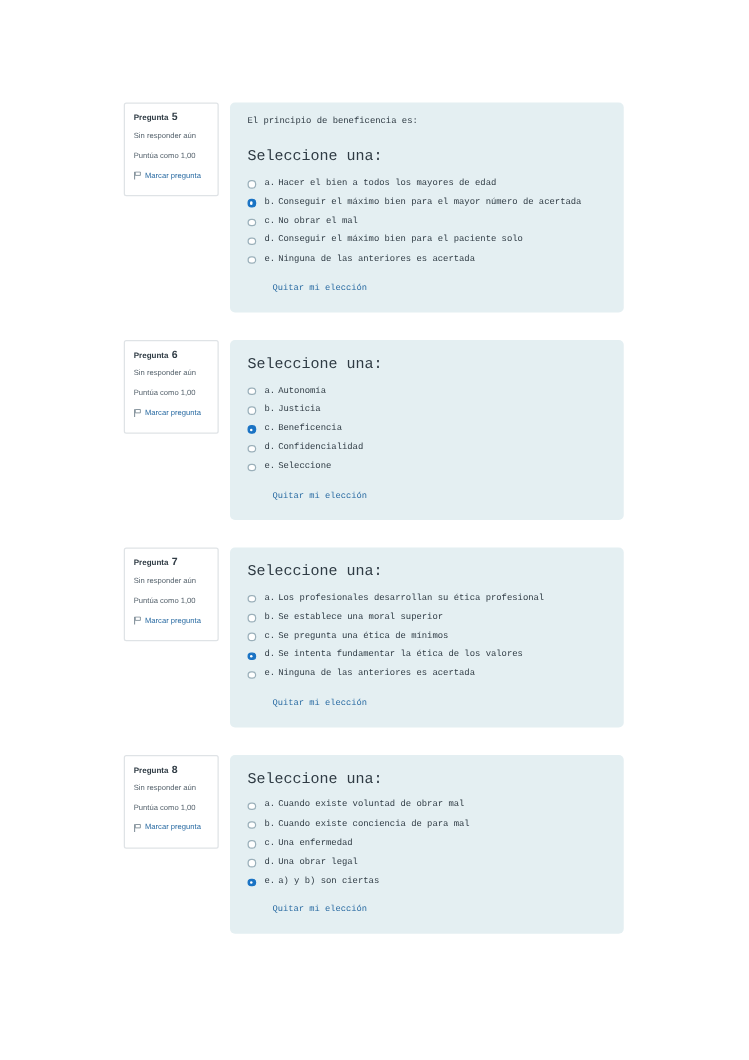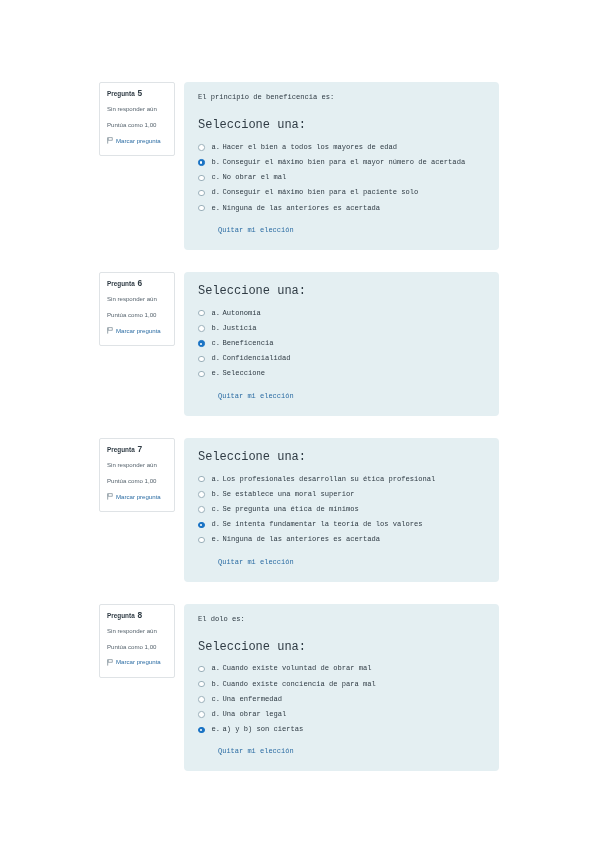--- a/index.html
+++ b/index.html
@@ -273,21 +273,21 @@
               <span class="opt-text">Se establece una moral superior</span>
             </li>
             <li class="option">
               <span class="radio"></span>
               <span class="opt-letter">c.</span>
               <span class="opt-text">Se pregunta una ética de mínimos</span>
             </li>
             <li class="option">
               <span class="radio checked"></span>
               <span class="opt-letter">d.</span>
-              <span class="opt-text">Se intenta fundamentar la teoría de los valores</span>
+              <span class="opt-text">Se intenta fundamentar la ética de los valores</span>
             </li>
             <li class="option">
               <span class="radio"></span>
               <span class="opt-letter">e.</span>
               <span class="opt-text">Ninguna de las anteriores es acertada</span>
             </li>
           </ul><span class="clear-link">Quitar mi elección</span></div>
       </div>
       <div class="question-block">
         <div class="info-box">
@@ -295,21 +295,21 @@
           <div class="info-state">Sin responder aún</div>
           <div class="info-grade">Puntúa como 1,00</div>
           <div class="info-flag">
             <span class="flag-icon"><svg width="6" height="7" viewBox="0 0 6 7">
                 <path d="M0.7 0.4 V6.6" stroke="#7b8a94" stroke-width="0.8" fill="none"></path>
                 <path d="M1.2 0.6 H5.3 V3.3 H1.2 Z" fill="none" stroke="#7b8a94" stroke-width="0.7"></path>
               </svg></span>
             <span class="flag-link">Marcar pregunta</span>
           </div>
         </div>
-        <div class="answer-panel"><div class="q-text">El dolo es:</div><div class="q-prompt">Seleccione una:</div><ul class="options">
+        <div class="answer-panel"><div class="q-prompt">Seleccione una:</div><ul class="options">
             <li class="option">
               <span class="radio"></span>
               <span class="opt-letter">a.</span>
               <span class="opt-text">Cuando existe voluntad de obrar mal</span>
             </li>
             <li class="option">
               <span class="radio"></span>
               <span class="opt-letter">b.</span>
               <span class="opt-text">Cuando existe conciencia de para mal</span>
             </li>

